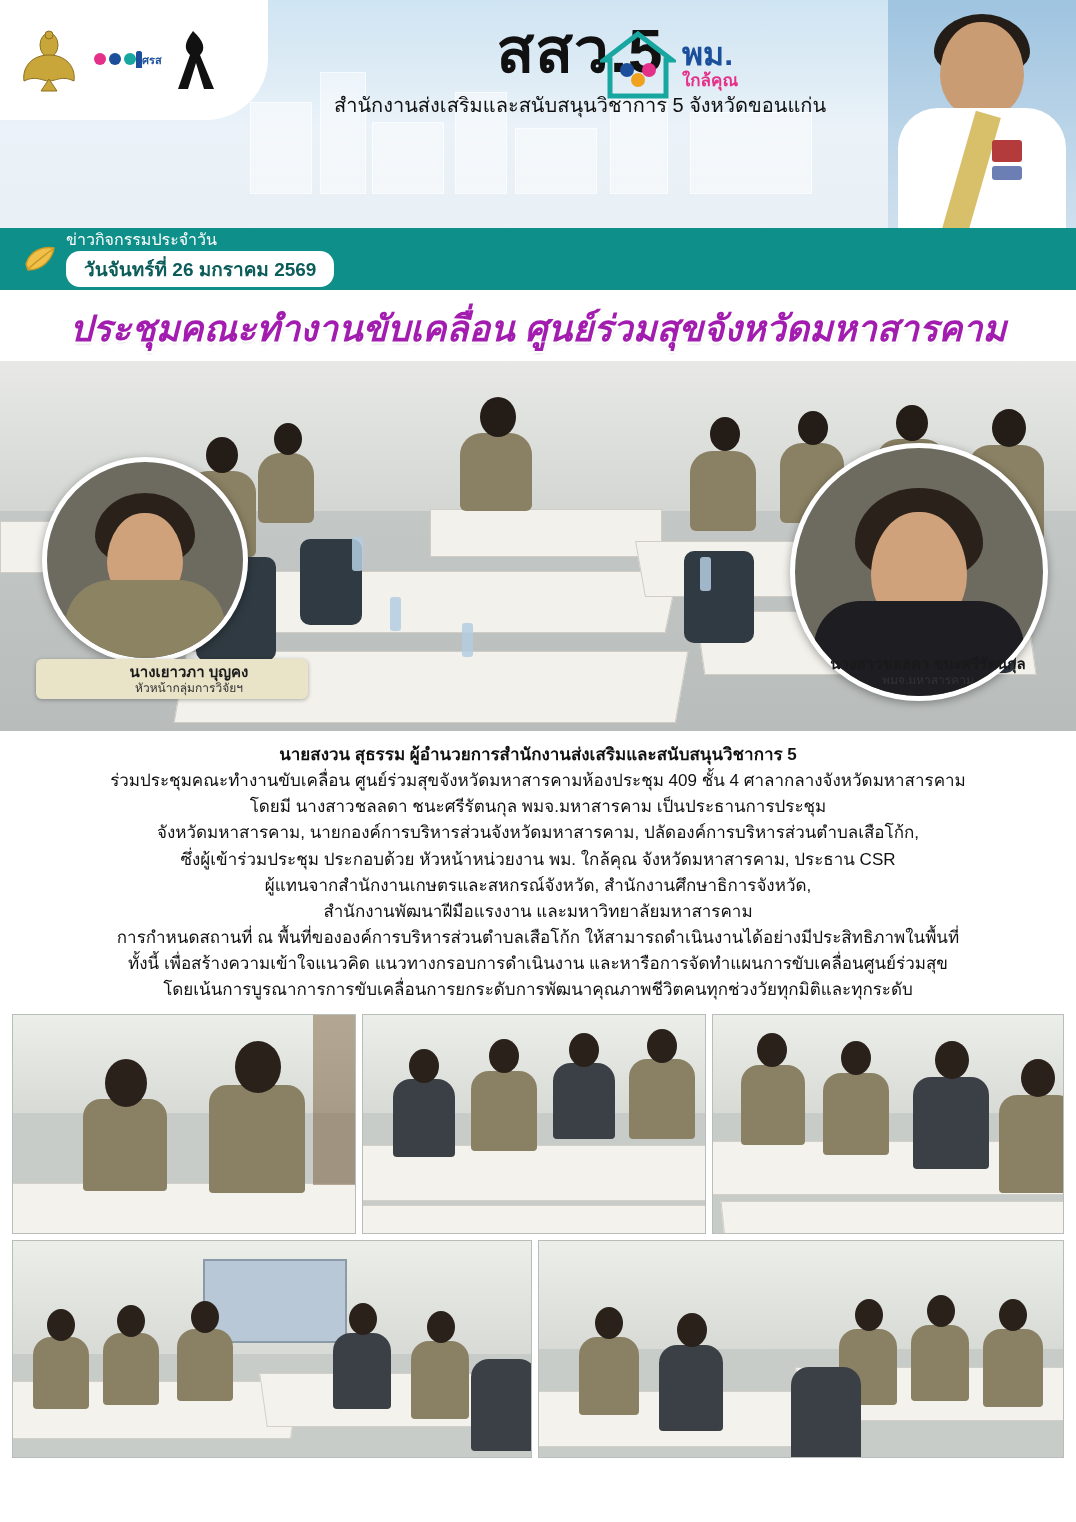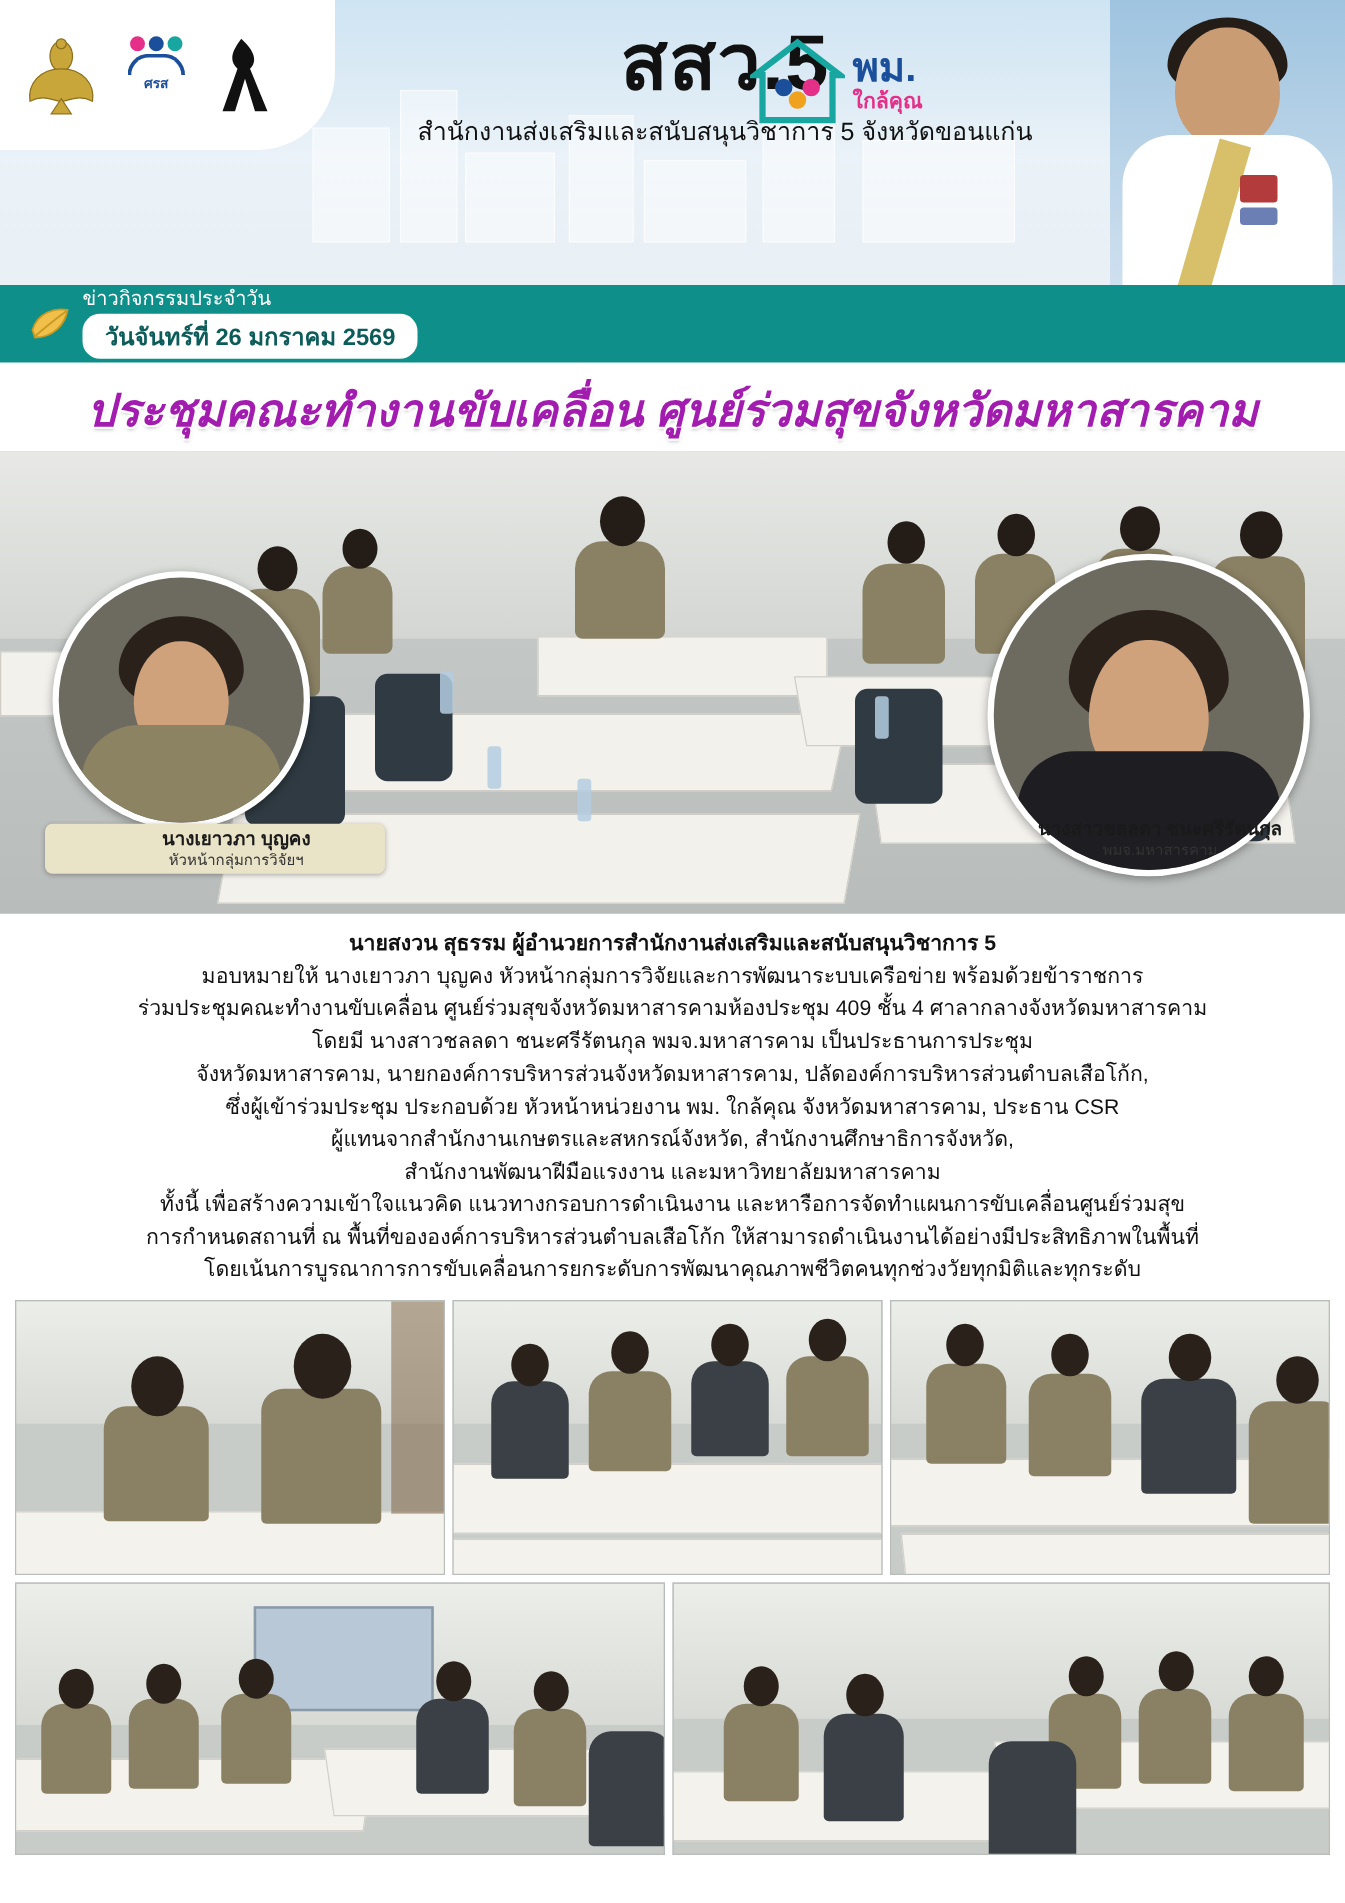--- a/index.html
+++ b/index.html
@@ -54,23 +54,23 @@
     width: 62px; height: 70px;
     position: relative;
     flex: none;
   }
   .garuda svg { display:block; }
   .sorsor-logo {
     width: 62px; height: 62px;
     border-radius: 50%;
     background: #ffffff;
     display: flex;
-    flex-direction: column;
+    flex-direction: row;
     align-items: center;
-    justify-content: flex-start;
+    justify-content: space-between;
     flex: none;
   }
   .sorsor-logo .glyphs {
     display: flex;
     gap: 3px;
     margin-bottom: 2px;
   }
   .sorsor-logo .g {
     width: 12px; height: 12px;
     border-radius: 50%;
@@ -557,29 +557,28 @@
     <div class="p-body" style="width:210px;height:110px;"></div>
   </div>
   <div class="name-plate" style="left:788px;top:290px;width:252px;background:transparent;box-shadow:none;">
     <div class="n">นางสาวชลลดา ชนะศรีรัตนกุล</div>
     <div class="r">พมจ.มหาสารคาม</div>
   </div>
 </div>
 
 <div class="body-text">
   <p class="lead">นายสงวน สุธรรม ผู้อำนวยการสำนักงานส่งเสริมและสนับสนุนวิชาการ 5</p>
-  <p>มอบหมายให้ นางเยาวภา บุญคง หัวหน้ากลุ่มการวิจัยและการพัฒนาระบบเครือข่าย พร้อมด้วยข้าราชการ</p>
   <p>ร่วมประชุมคณะทำงานขับเคลื่อน ศูนย์ร่วมสุขจังหวัดมหาสารคามห้องประชุม 409 ชั้น 4 ศาลากลางจังหวัดมหาสารคาม</p>
   <p>โดยมี นางสาวชลลดา ชนะศรีรัตนกุล พมจ.มหาสารคาม เป็นประธานการประชุม</p>
   <p>จังหวัดมหาสารคาม, นายกองค์การบริหารส่วนจังหวัดมหาสารคาม, ปลัดองค์การบริหารส่วนตำบลเสือโก้ก,</p>
   <p>ซึ่งผู้เข้าร่วมประชุม ประกอบด้วย หัวหน้าหน่วยงาน พม. ใกล้คุณ จังหวัดมหาสารคาม, ประธาน CSR</p>
   <p>ผู้แทนจากสำนักงานเกษตรและสหกรณ์จังหวัด, สำนักงานศึกษาธิการจังหวัด,</p>
   <p>สำนักงานพัฒนาฝีมือแรงงาน และมหาวิทยาลัยมหาสารคาม</p>
+  <p>การกำหนดสถานที่ ณ พื้นที่ขององค์การบริหารส่วนตำบลเสือโก้ก ให้สามารถดำเนินงานได้อย่างมีประสิทธิภาพในพื้นที่</p>
   <p>ทั้งนี้ เพื่อสร้างความเข้าใจแนวคิด แนวทางกรอบการดำเนินงาน และหารือการจัดทำแผนการขับเคลื่อนศูนย์ร่วมสุข</p>
-  <p>การกำหนดสถานที่ ณ พื้นที่ขององค์การบริหารส่วนตำบลเสือโก้ก ให้สามารถดำเนินงานได้อย่างมีประสิทธิภาพในพื้นที่</p>
   <p>โดยเน้นการบูรณาการการขับเคลื่อนการยกระดับการพัฒนาคุณภาพชีวิตคนทุกช่วงวัยทุกมิติและทุกระดับ</p>
 </div>
 
 <div class="grid">
   <div class="grid-row r1">
 
     <div class="cell">
       <div class="wallp"></div>
       <div class="tbl" style="left:-10px;top:168px;width:364px;height:60px;"></div>
       <div class="pr" style="left:70px;top:84px;width:84px;height:92px;"></div>

